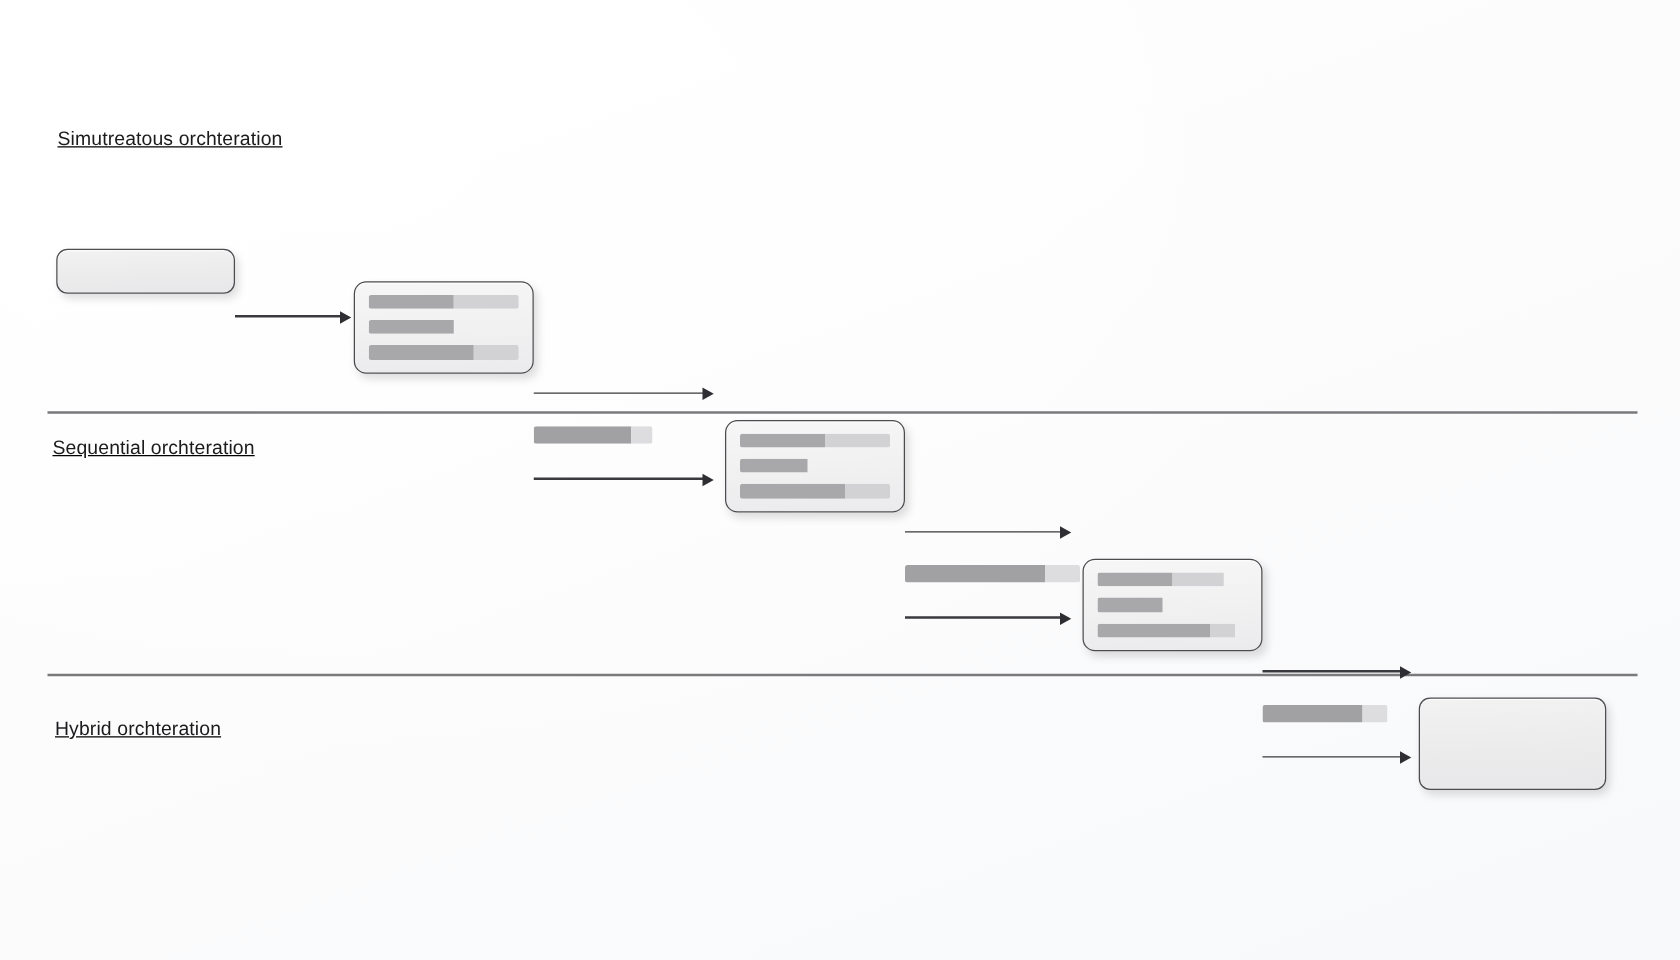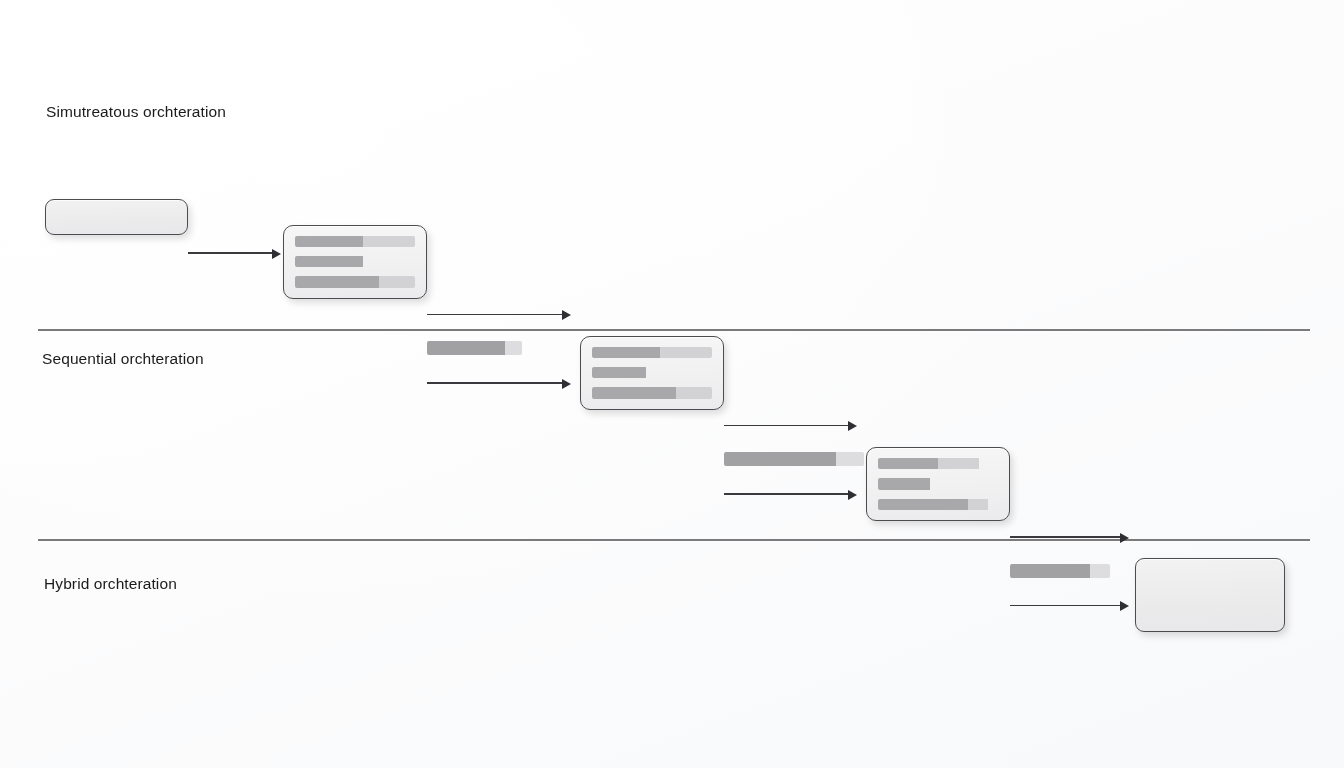--- a/index.html
+++ b/index.html
@@ -11,20 +11,21 @@
   body {
     font-family: "Liberation Sans", sans-serif;
     -webkit-font-smoothing: antialiased;
   }
   #stage {
     position: relative;
     width: 1344px;
     height: 768px;
     background: #fefefe;
     overflow: hidden;
+    text-decoration: underline;
   }
   
   #stage::before {
     content: "";
     position: absolute;
     inset: 0;
     background:
       radial-gradient(ellipse at 20% 15%, rgba(255,255,255,0.9) 0%, rgba(250,250,251,0) 60%),
       linear-gradient(160deg, #ffffff 0%, #fcfcfd 45%, #f8f9fa 100%);
     pointer-events: none;

